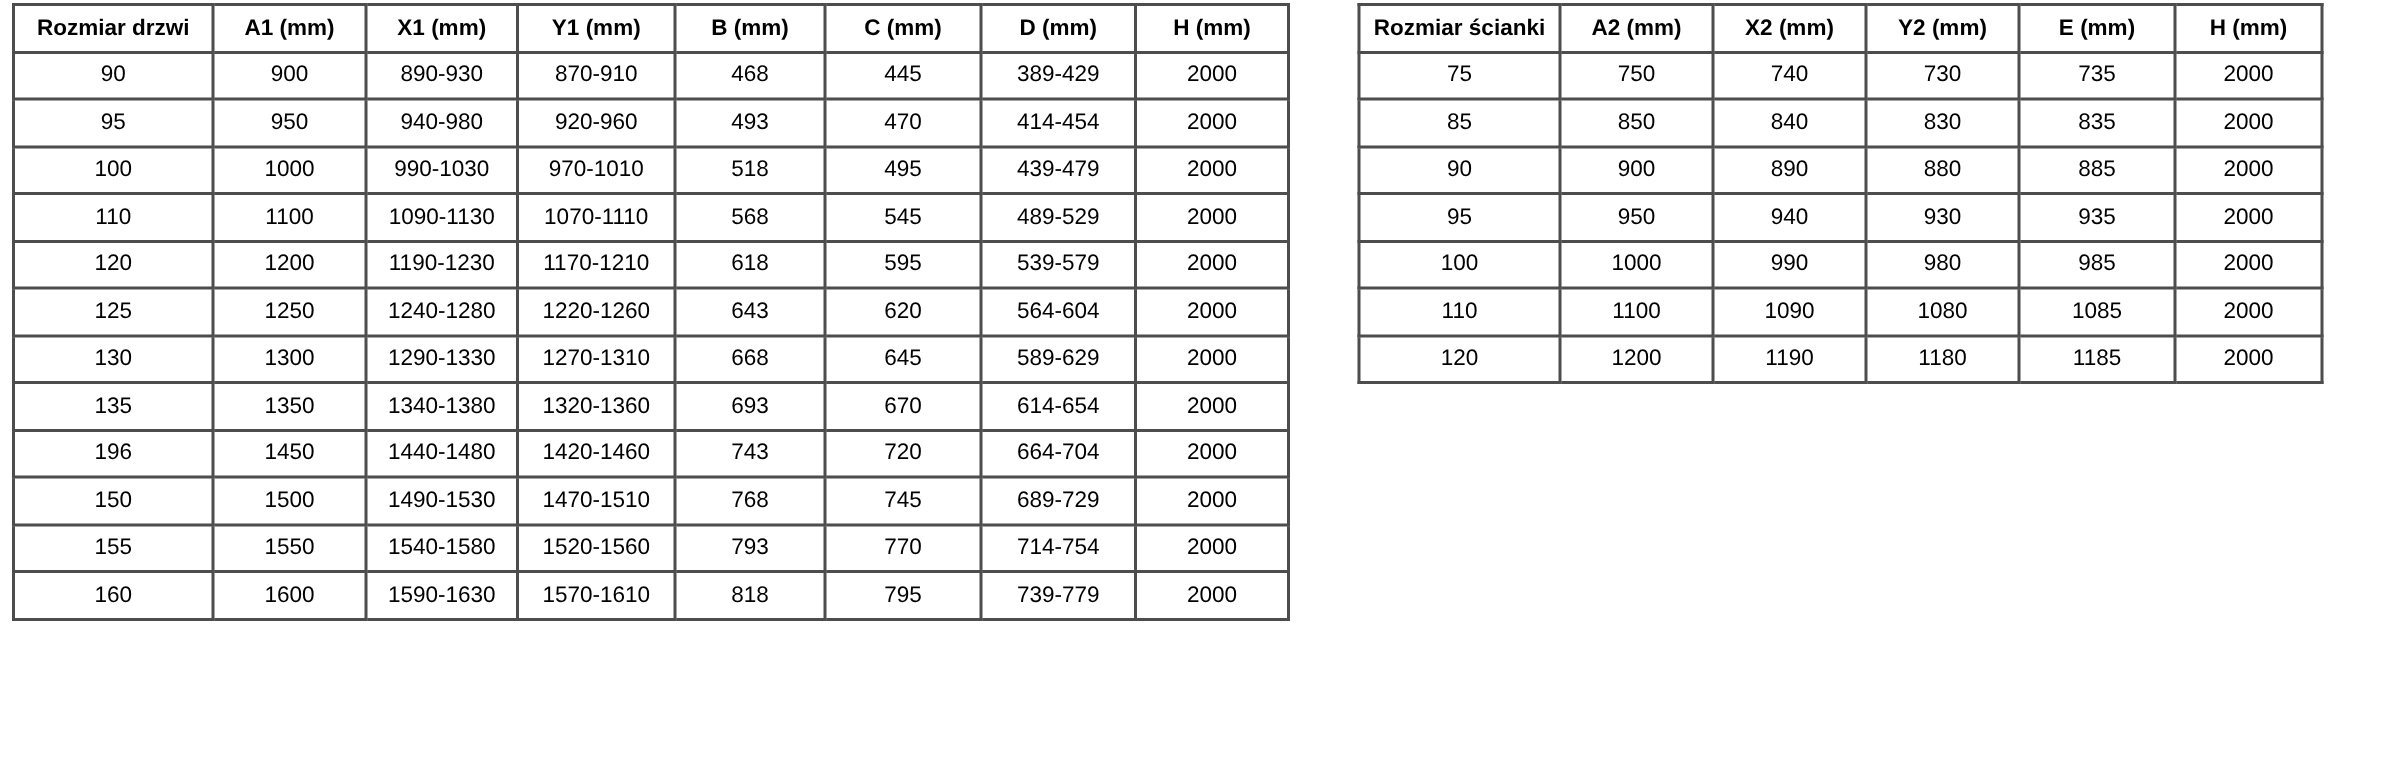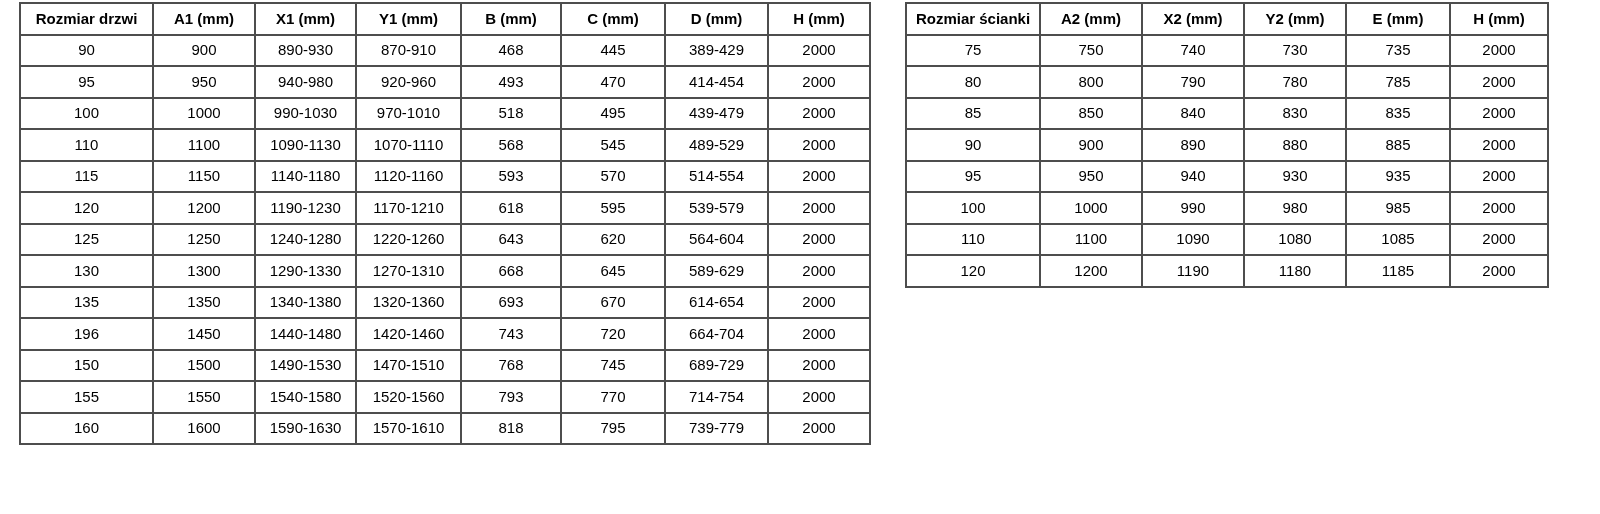--- a/index.html
+++ b/index.html
@@ -34,21 +34,21 @@
     white-space: nowrap;
     overflow: hidden;
   }
   .spec-table th {
     font-weight: 700;
   }
   .spec-table td {
     font-weight: 400;
   }
   #door-table {
-    left: 19px;
+    left: 8px;
     width: 850px;
   }
   #wall-table {
     left: 905px;
     width: 642px;
   }
 </style>
 </head>
 <body>
 
@@ -110,30 +110,20 @@
         <td>110</td>
         <td>1100</td>
         <td>1090-1130</td>
         <td>1070-1110</td>
         <td>568</td>
         <td>545</td>
         <td>489-529</td>
         <td>2000</td>
       </tr>
       <tr>
-        <td>115</td>
-        <td>1150</td>
-        <td>1140-1180</td>
-        <td>1120-1160</td>
-        <td>593</td>
-        <td>570</td>
-        <td>514-554</td>
-        <td>2000</td>
-      </tr>
-      <tr>
         <td>120</td>
         <td>1200</td>
         <td>1190-1230</td>
         <td>1170-1210</td>
         <td>618</td>
         <td>595</td>
         <td>539-579</td>
         <td>2000</td>
       </tr>
       <tr>
@@ -231,28 +221,20 @@
   <tbody>
       <tr>
         <td>75</td>
         <td>750</td>
         <td>740</td>
         <td>730</td>
         <td>735</td>
         <td>2000</td>
       </tr>
       <tr>
-        <td>80</td>
-        <td>800</td>
-        <td>790</td>
-        <td>780</td>
-        <td>785</td>
-        <td>2000</td>
-      </tr>
-      <tr>
         <td>85</td>
         <td>850</td>
         <td>840</td>
         <td>830</td>
         <td>835</td>
         <td>2000</td>
       </tr>
       <tr>
         <td>90</td>
         <td>900</td>

